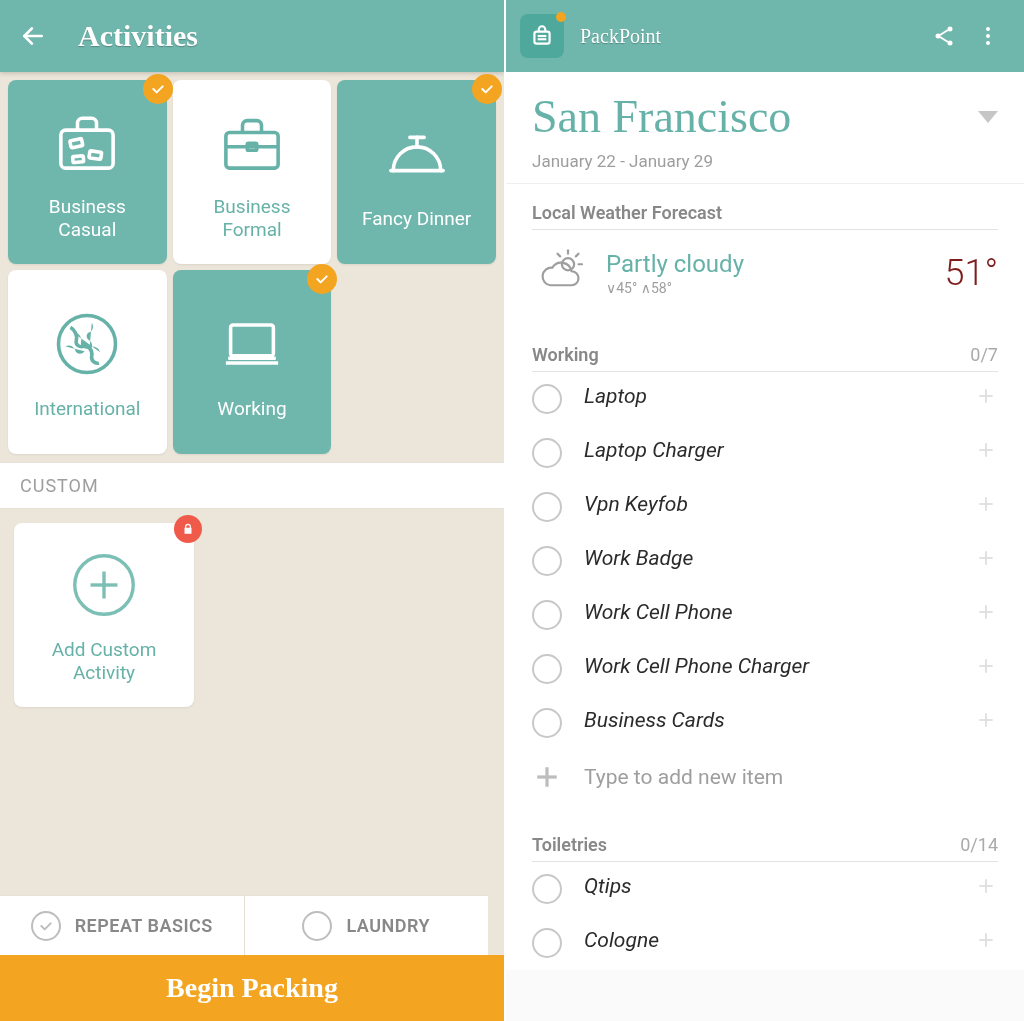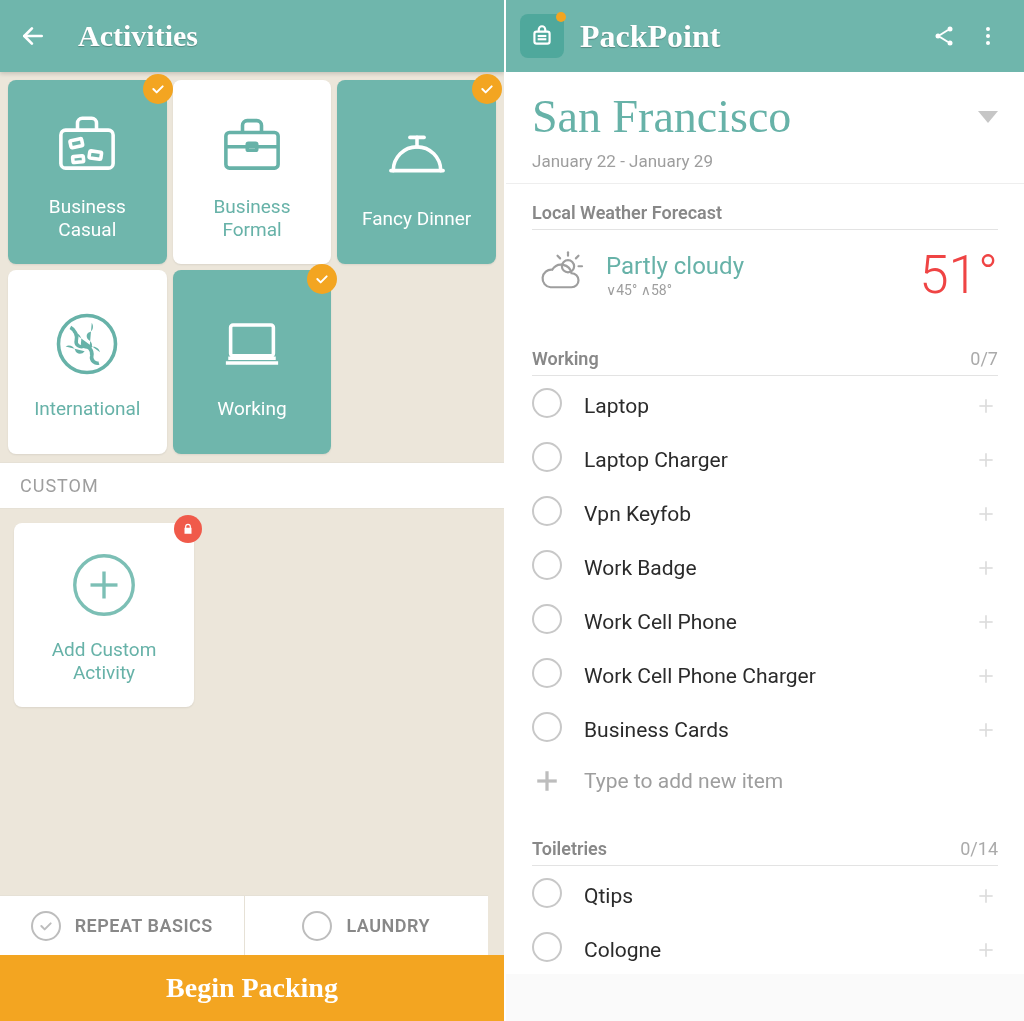--- a/index.html
+++ b/index.html
@@ -33,40 +33,40 @@
   .opt .circ { width: 30px; height: 30px; border-radius: 50%; border: 2px solid #bdbdbd; display: flex; align-items: center; justify-content: center; }
   .opt.on .circ { border-color: #bdbdbd; }
   .opt.on .circ svg { width: 16px; height: 16px; stroke: #bdbdbd; }
 
   .begin-btn { position: absolute; left: 0; right: 0; bottom: 0; height: 66px; background: #f3a521; color: #fff; display: flex; align-items: center; justify-content: center; font-family: Georgia, "Times New Roman", serif; font-size: 28px; font-weight: 600; cursor: pointer; }
 
   
   .appbar-right { height: 72px; background: #6fb6ac; display: flex; align-items: center; padding: 0 14px; color: #fff; box-shadow: 0 2px 4px rgba(0,0,0,0.15); }
   .app-icon { width: 44px; height: 44px; border-radius: 8px; background: #4fa89c; display:flex; align-items:center; justify-content:center; margin-right: 16px; position:relative; }
   .app-icon::after{content:""; position:absolute; top:-2px; right:-2px; width:10px; height:10px; border-radius:50%; background:#f3a521;}
-  .appbar-right .title { font-family: Georgia, "Times New Roman", serif; font-size: 32px; font-weight: 700; flex: 1; text-shadow: 0 1px 1px rgba(0,0,0,0.25); }
+  .appbar-right .title { font-family: Georgia, "Times New Roman", serif; font-size: 20px; font-weight: 400; flex: 1; text-shadow: 0 1px 1px rgba(0,0,0,0.25); }
   .bar-icon { width: 44px; height: 44px; display: flex; align-items: center; justify-content: center; }
 
   .trip-header { padding: 18px 26px 12px; background:#fff; border-bottom:1px solid #eee;}
   .trip-header .city { font-family: Georgia, "Times New Roman", serif; font-size: 46px; color: #67b2a8; display:flex; align-items:center; justify-content:space-between;}
   .trip-header .dates { font-size: 17px; color: #9e9e9e; margin-top: 8px; }
   .caret { width:0; height:0; border-left:10px solid transparent; border-right:10px solid transparent; border-top:12px solid #c6c6c6; }
 
   .section { padding: 18px 26px 0; background:#fff; }
   .section-title { display:flex; justify-content:space-between; align-items:center; color:#888; font-size:18px; font-weight:600; border-bottom:1px solid #e3e3e3; padding-bottom:6px;}
   .section-title .count { font-weight:400; color:#aaa; }
 
   .weather-row { display:flex; align-items:center; padding: 14px 0 24px; gap:16px;}
   .weather-icon { width:58px; height:58px; display:flex; align-items:center; justify-content:center; }
   .weather-text { flex:1; }
   .weather-cond { font-size:24px; color:#67b2a8; }
   .weather-range { font-size:14px; color:#9e9e9e; margin-top:2px;}
-  .weather-temp { font-size:53px; color:#ef4444; font-weight:300; }
-
-  .item-row { display:flex; align-items:flex-end; padding: 12px 0; gap: 22px; }
+  .weather-temp { font-size:36px; color:#7f1d1d; font-weight:300; }
+
+  .item-row { display:flex; align-items:flex-start; padding: 12px 0; gap: 22px; font-style: italic; }
   .item-check { width:30px; height:30px; border-radius:50%; border:2px solid #c8c8c8; flex:none; }
   .item-label { flex:1; font-size:21px; color:#2b2b2b; }
   .item-plus { width:24px; height:24px; display:flex; align-items:center; justify-content:center; }
   .item-plus svg line { stroke:#dcdcdc; stroke-width:2; }
 
   .add-row { display:flex; align-items:center; padding: 12px 0 24px; gap: 22px; }
   .add-plus { width:30px; height:30px; display:flex; align-items:center; justify-content:center; flex:none;}
   .add-plus svg line { stroke:#bdbdbd; stroke-width:3; }
   .add-label { font-size:21px; color:#9e9e9e; }
 

